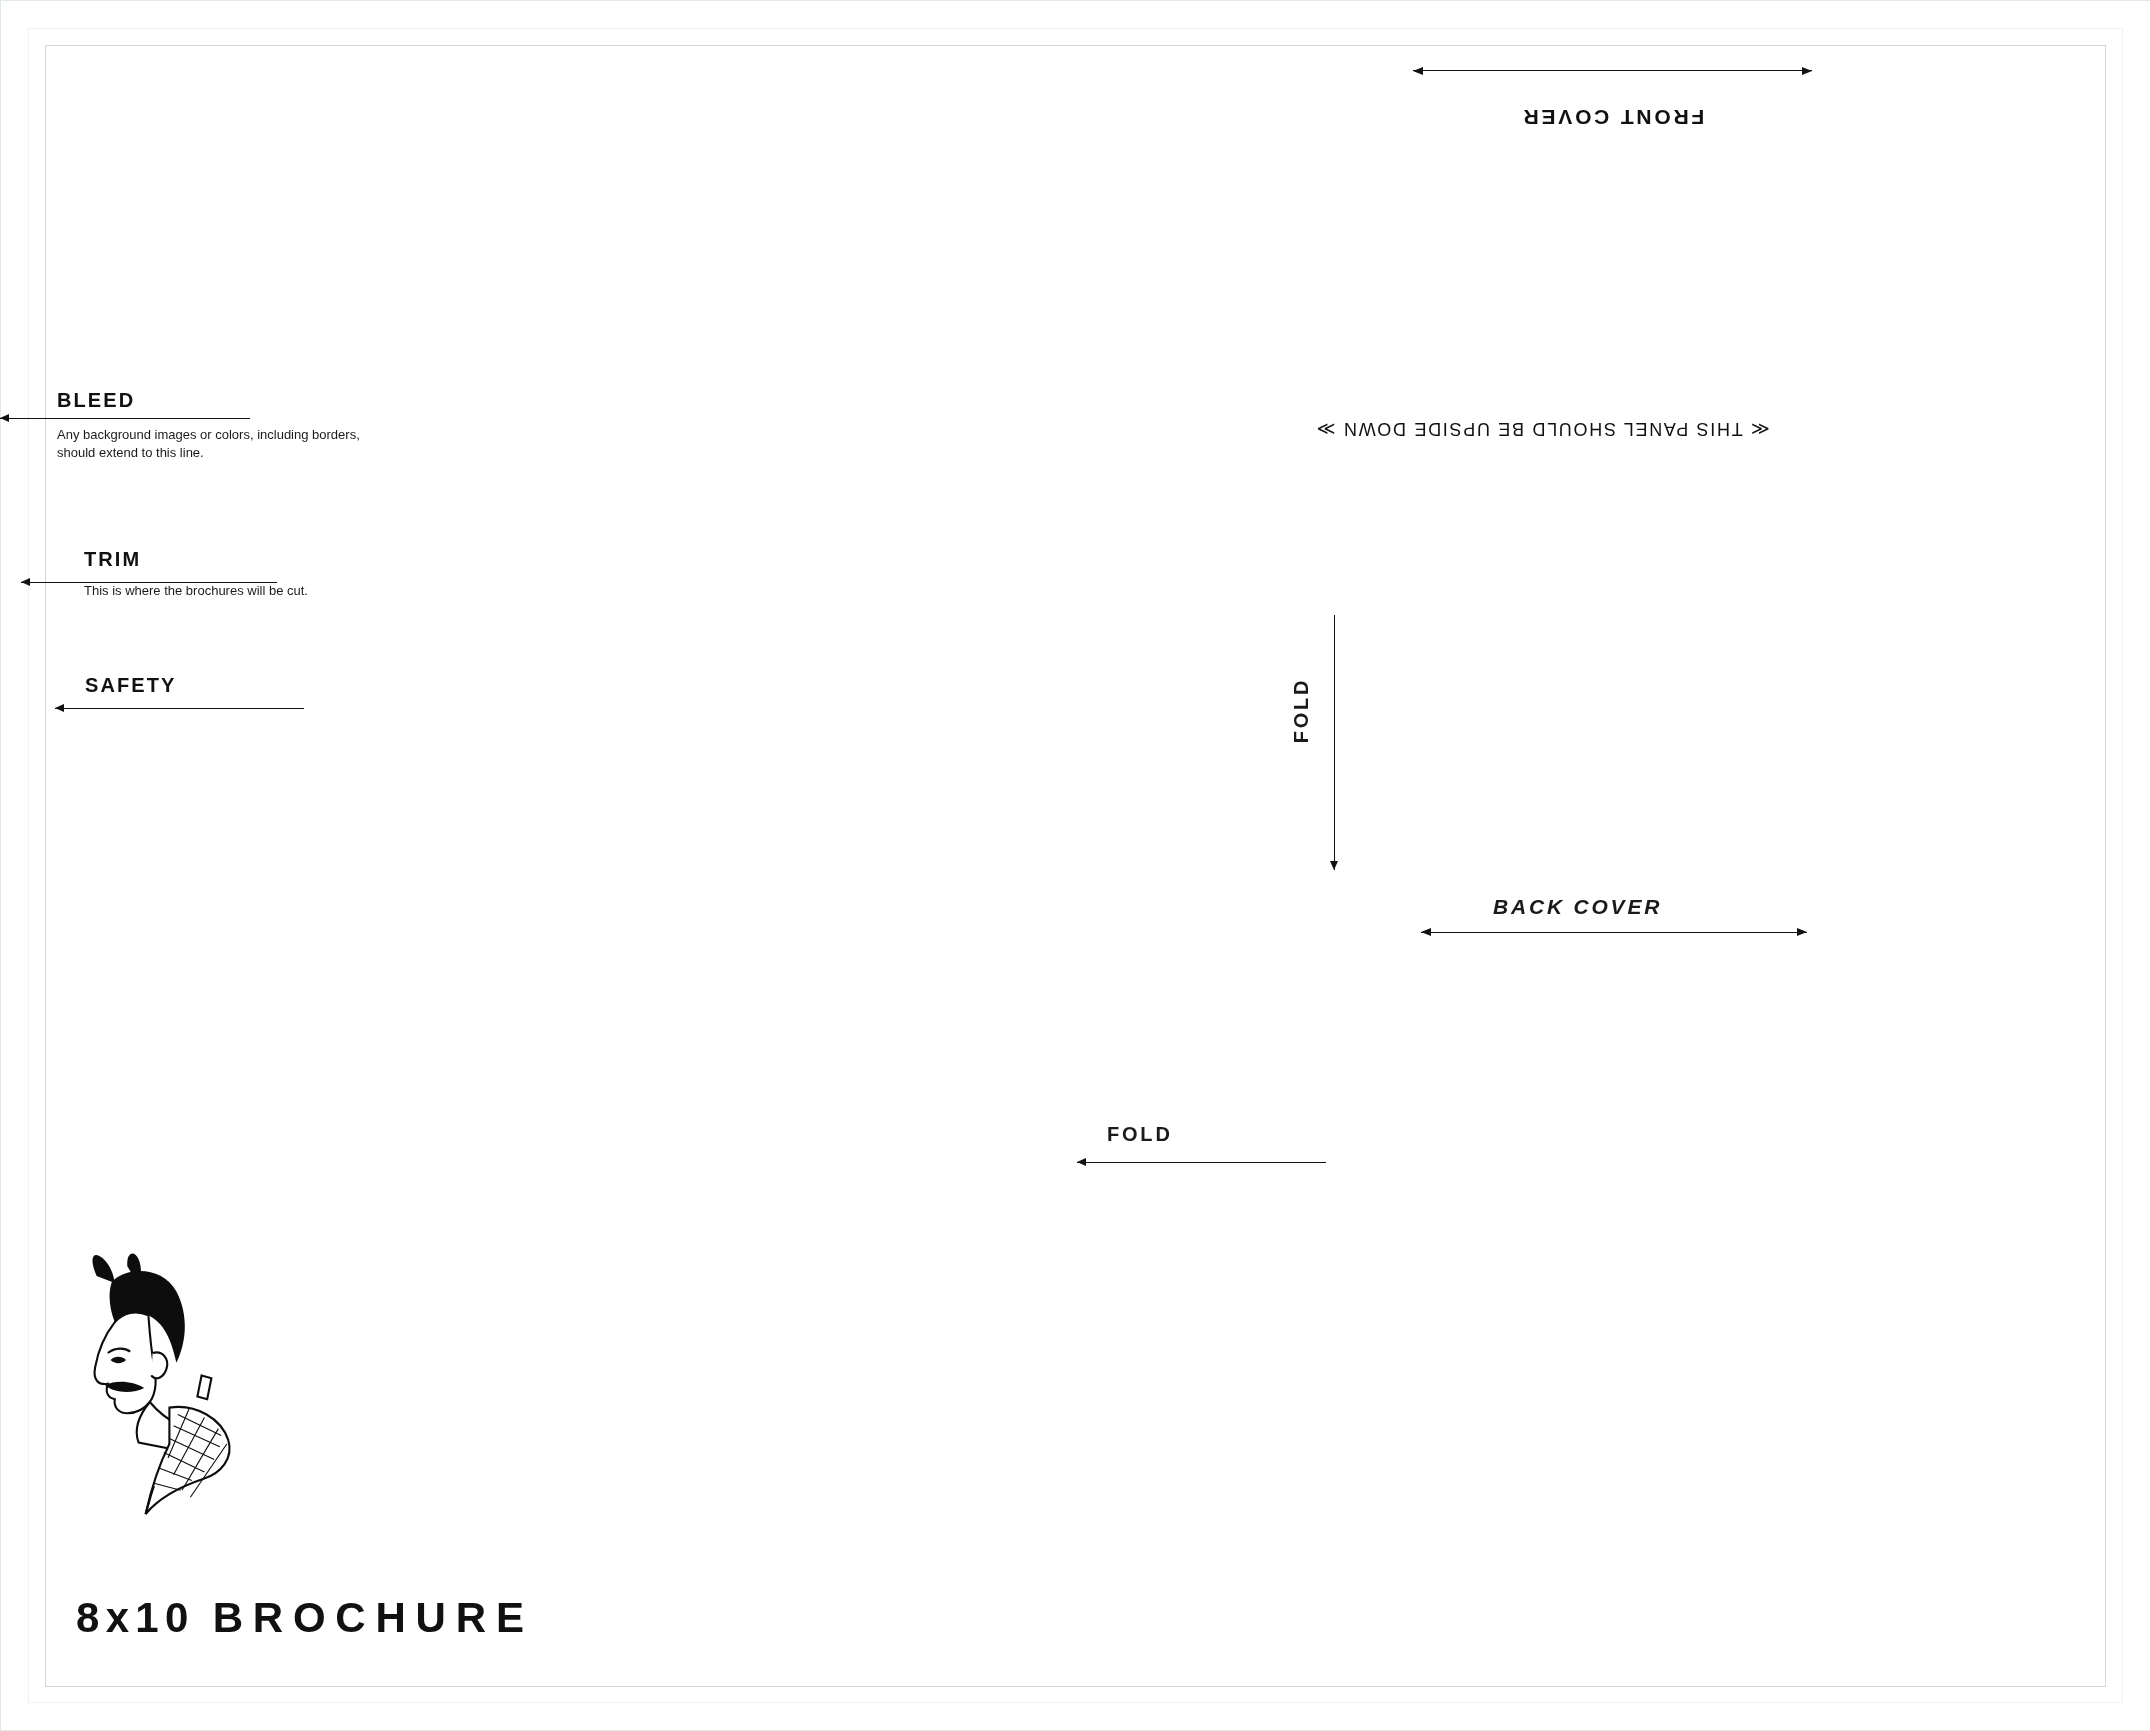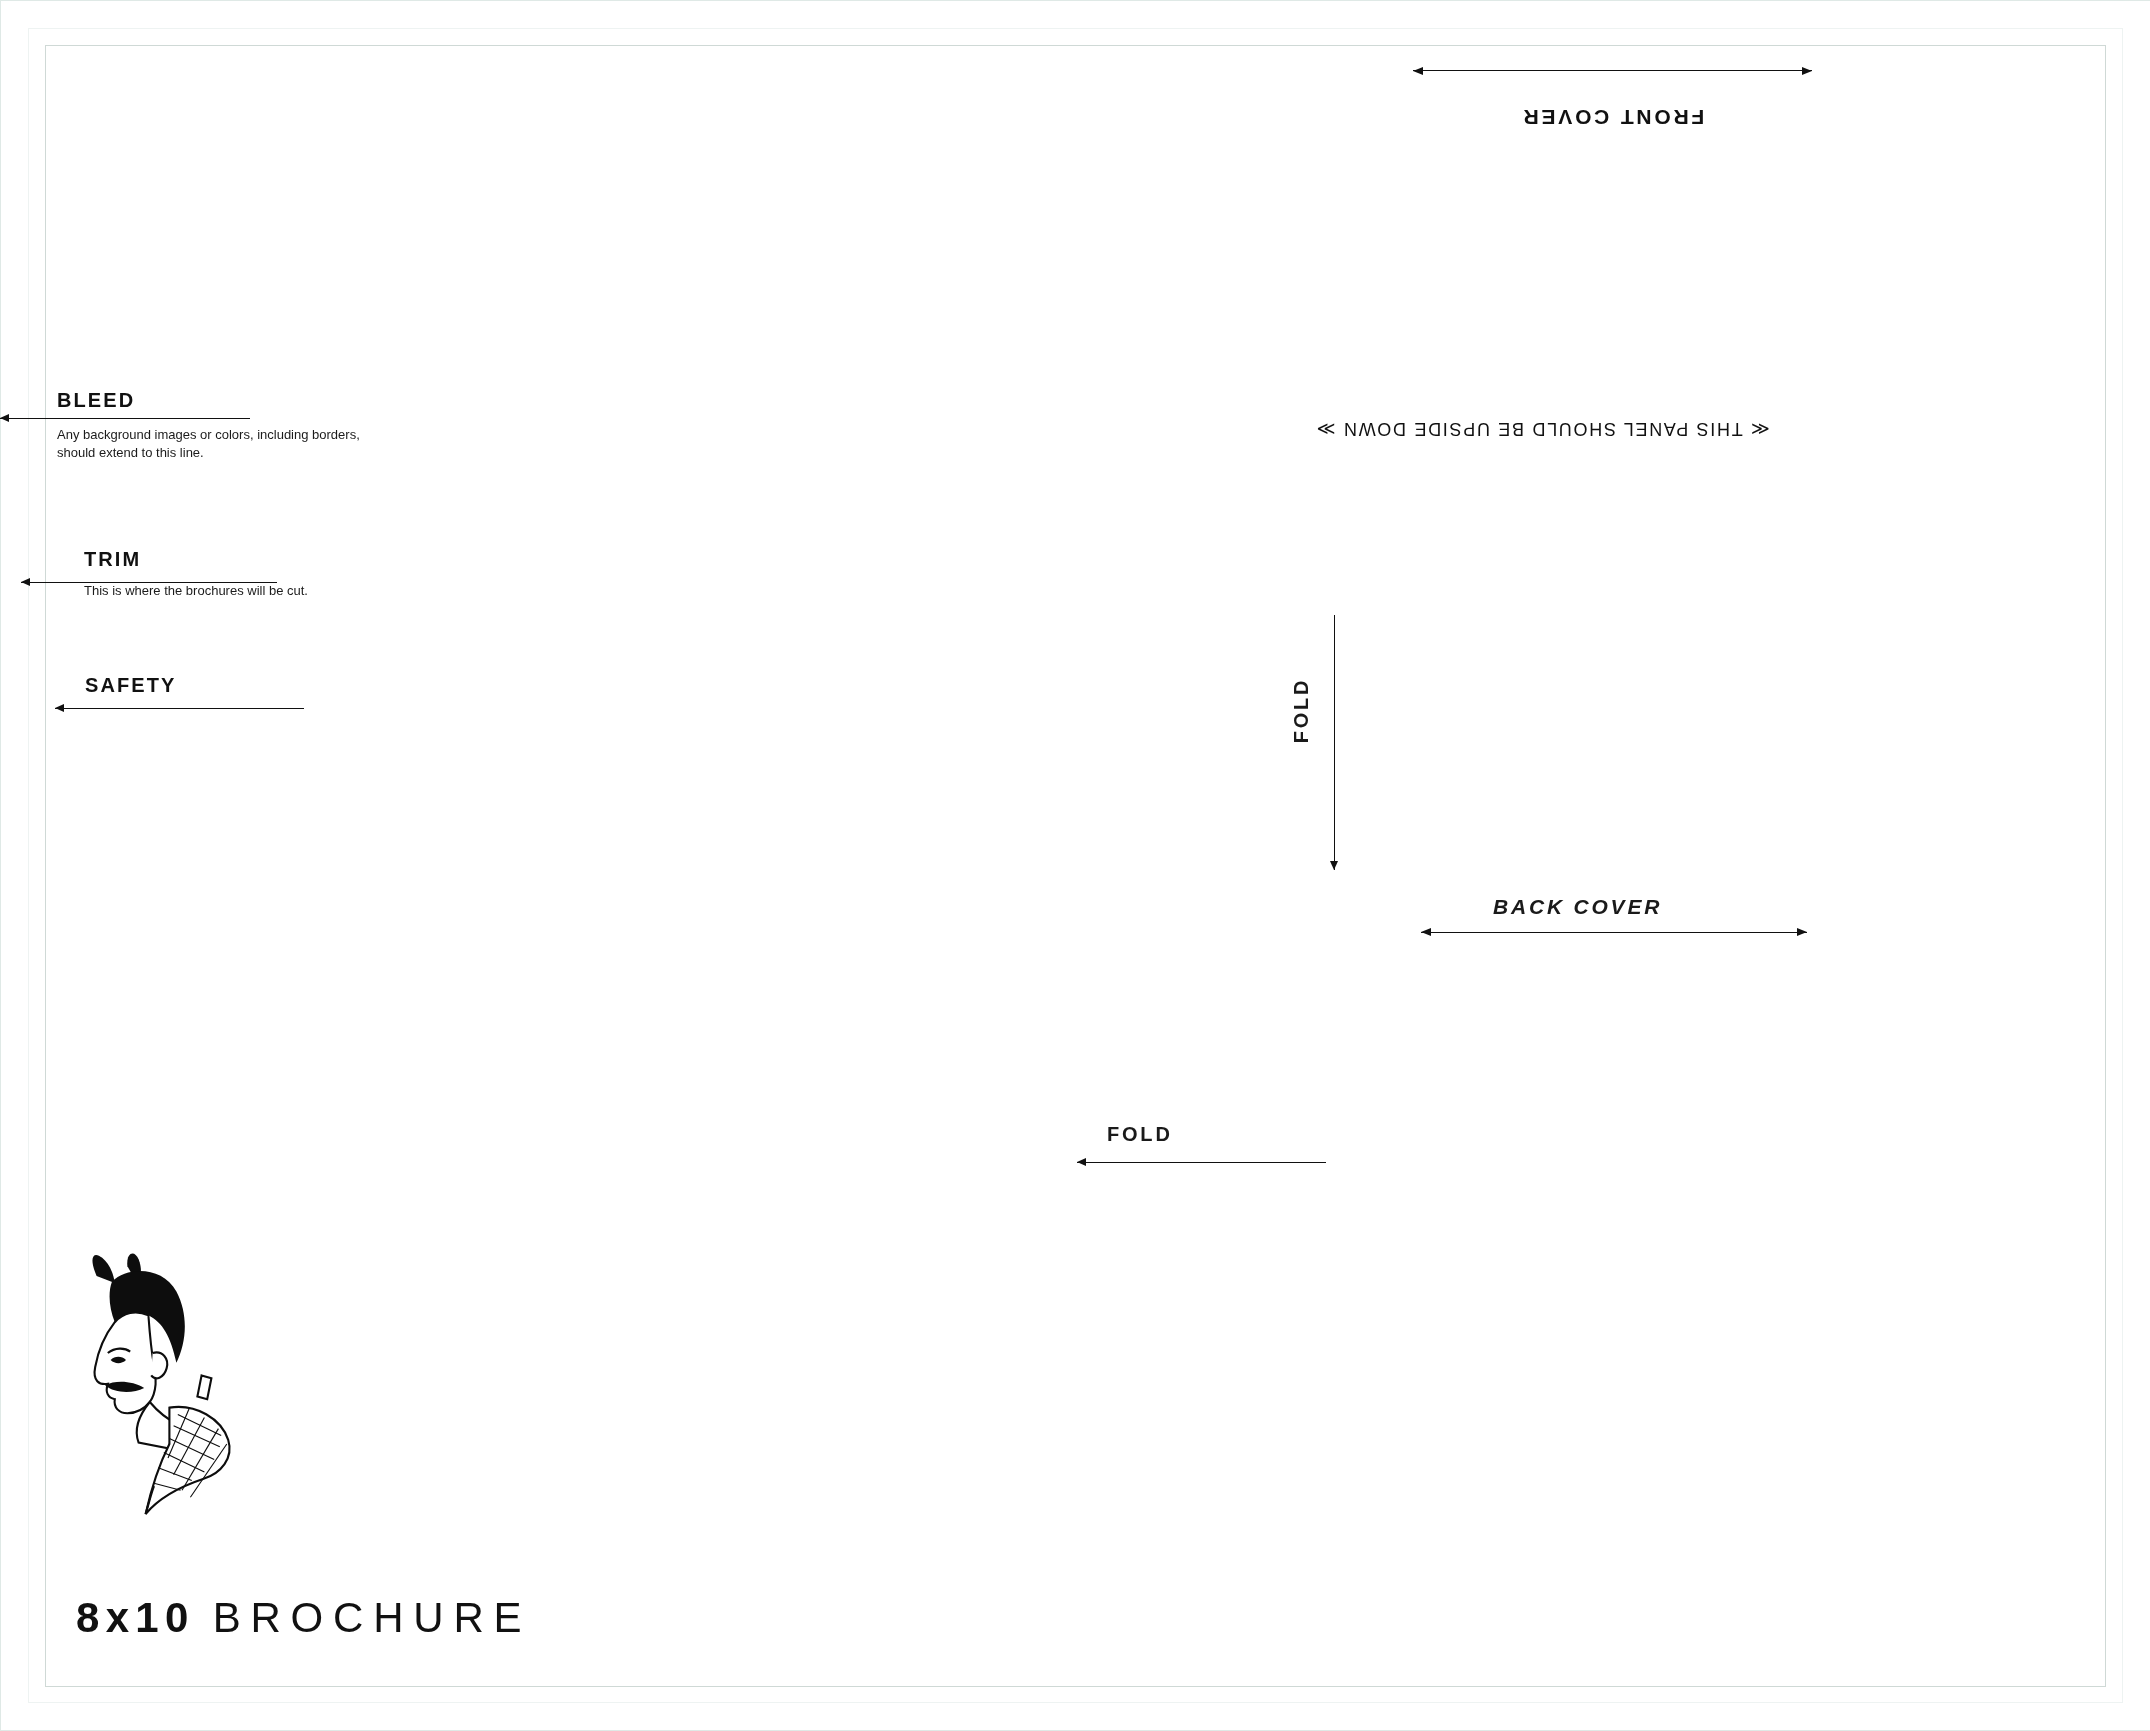--- a/index.html
+++ b/index.html
@@ -224,21 +224,21 @@
   }
   #brand-title {
     font-size: 42px;
     font-weight: bold;
     letter-spacing: 6.3px;
     color: #111;
     margin: 0 0 12.6px 0;
     white-space: nowrap;
   }
   #brand-title .thin {
-    font-weight: normal;
+    font-weight: bold;
     letter-spacing: 9.8px;
   }
   #brand-url {
     font-size: 17px;
     letter-spacing: 3.5px;
     font-weight: bold;
     color: #111;
     white-space: nowrap;
   }
   #logo-mark {

